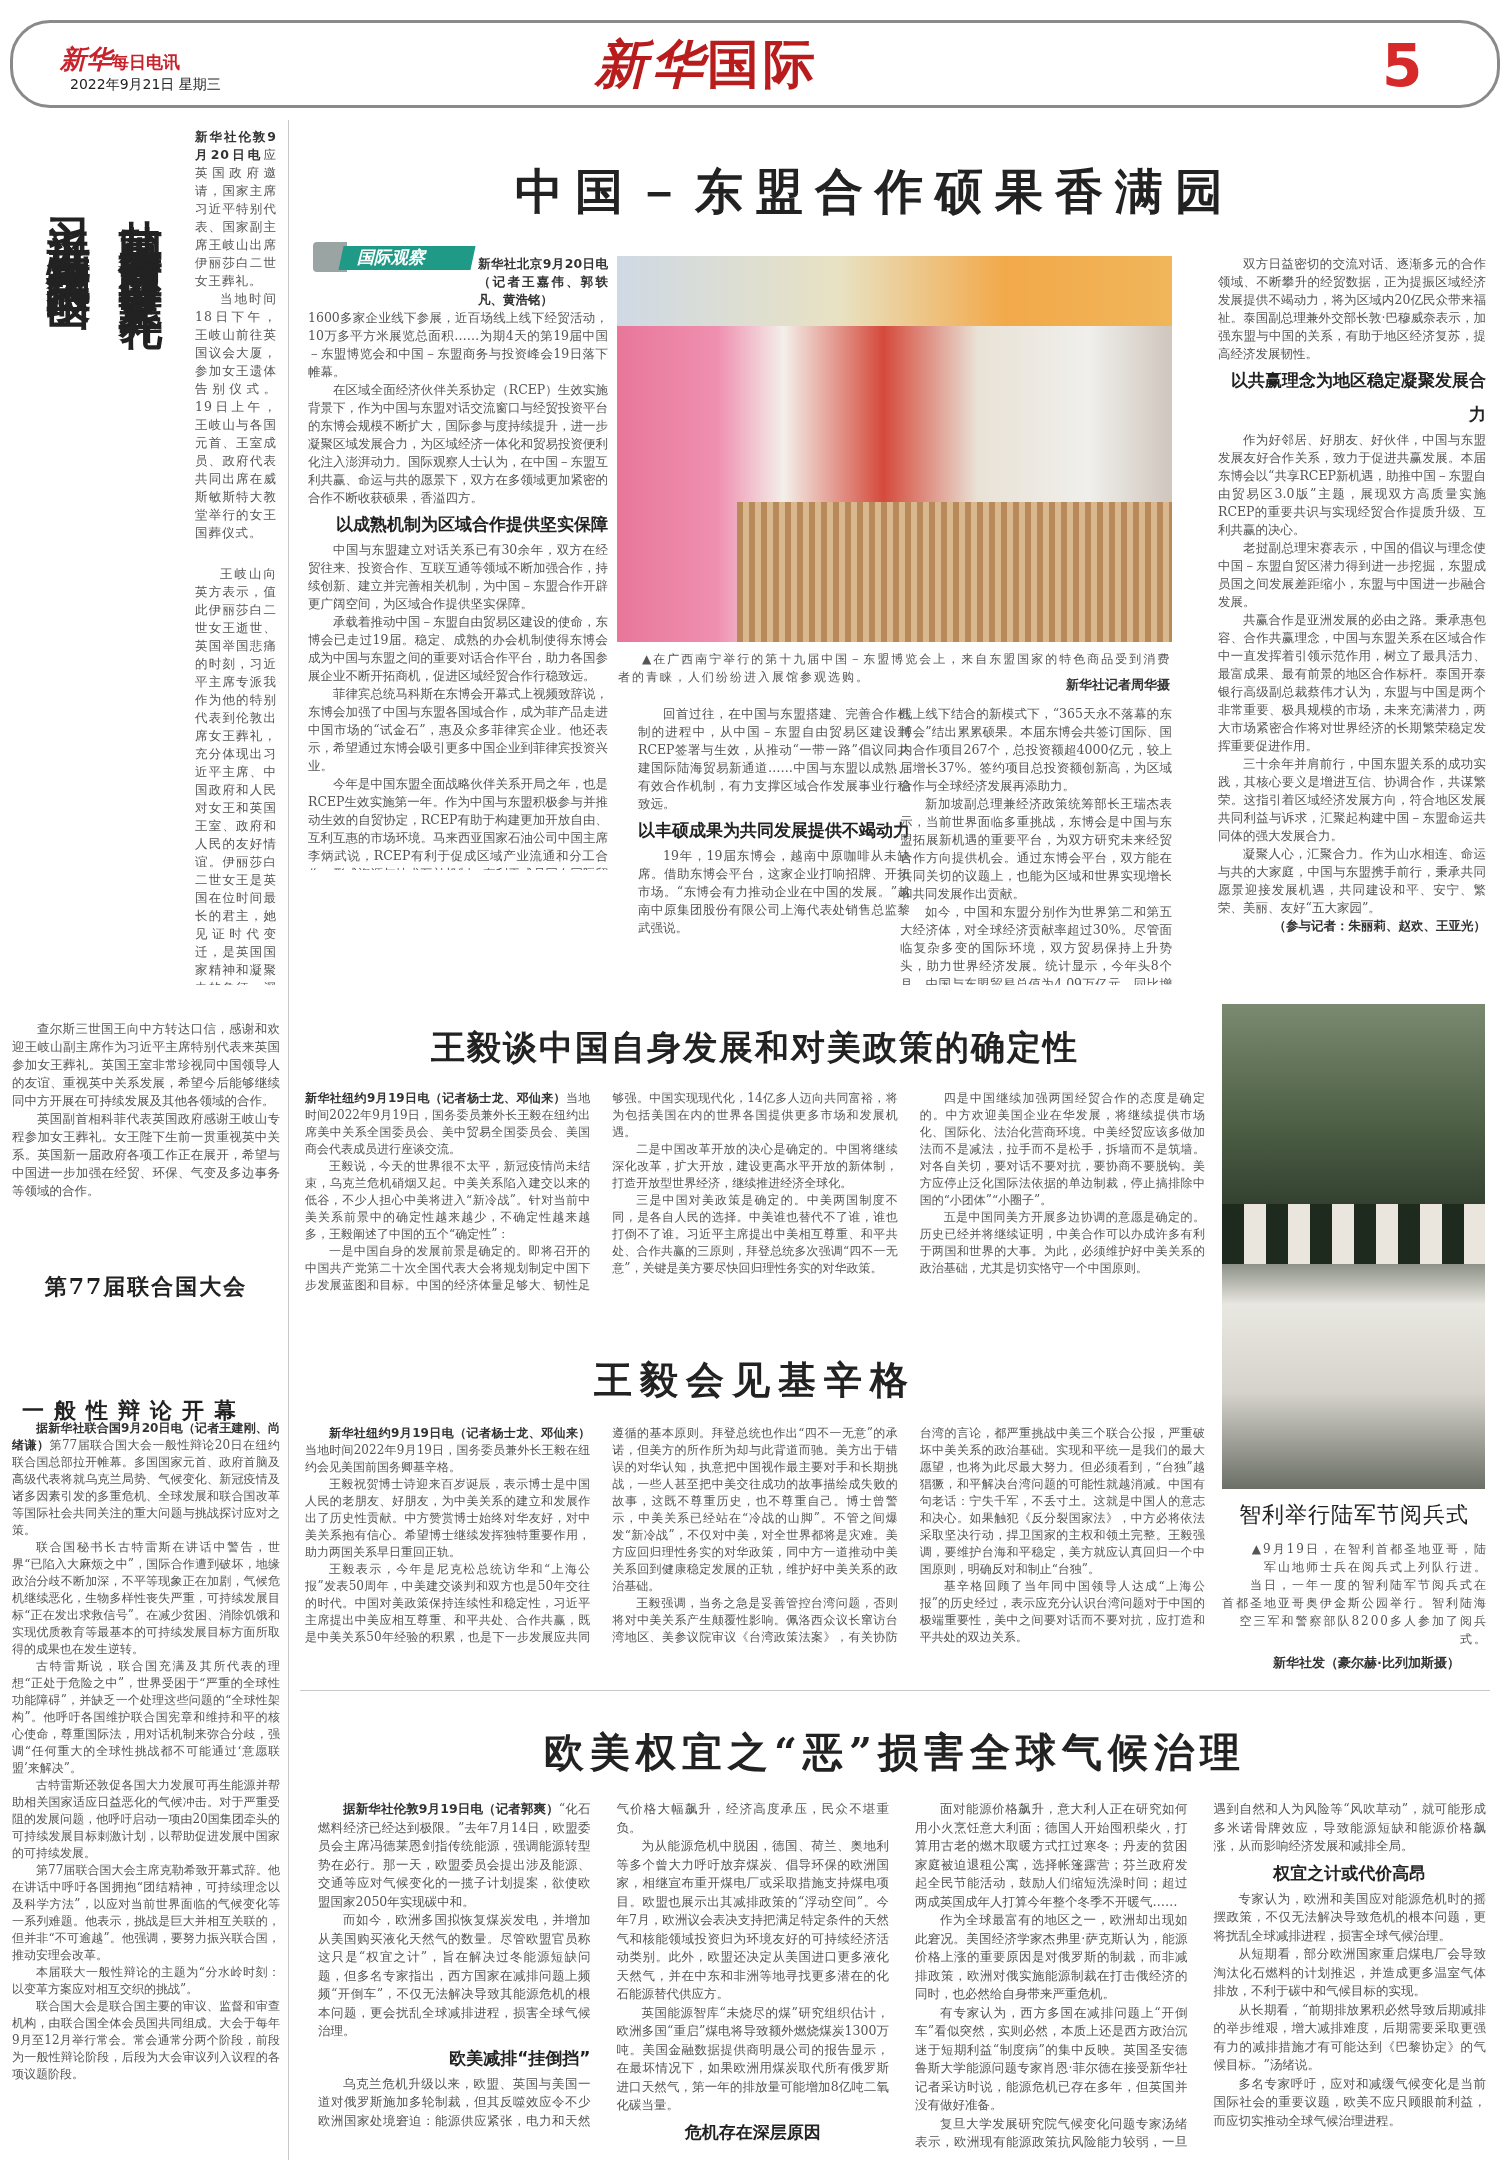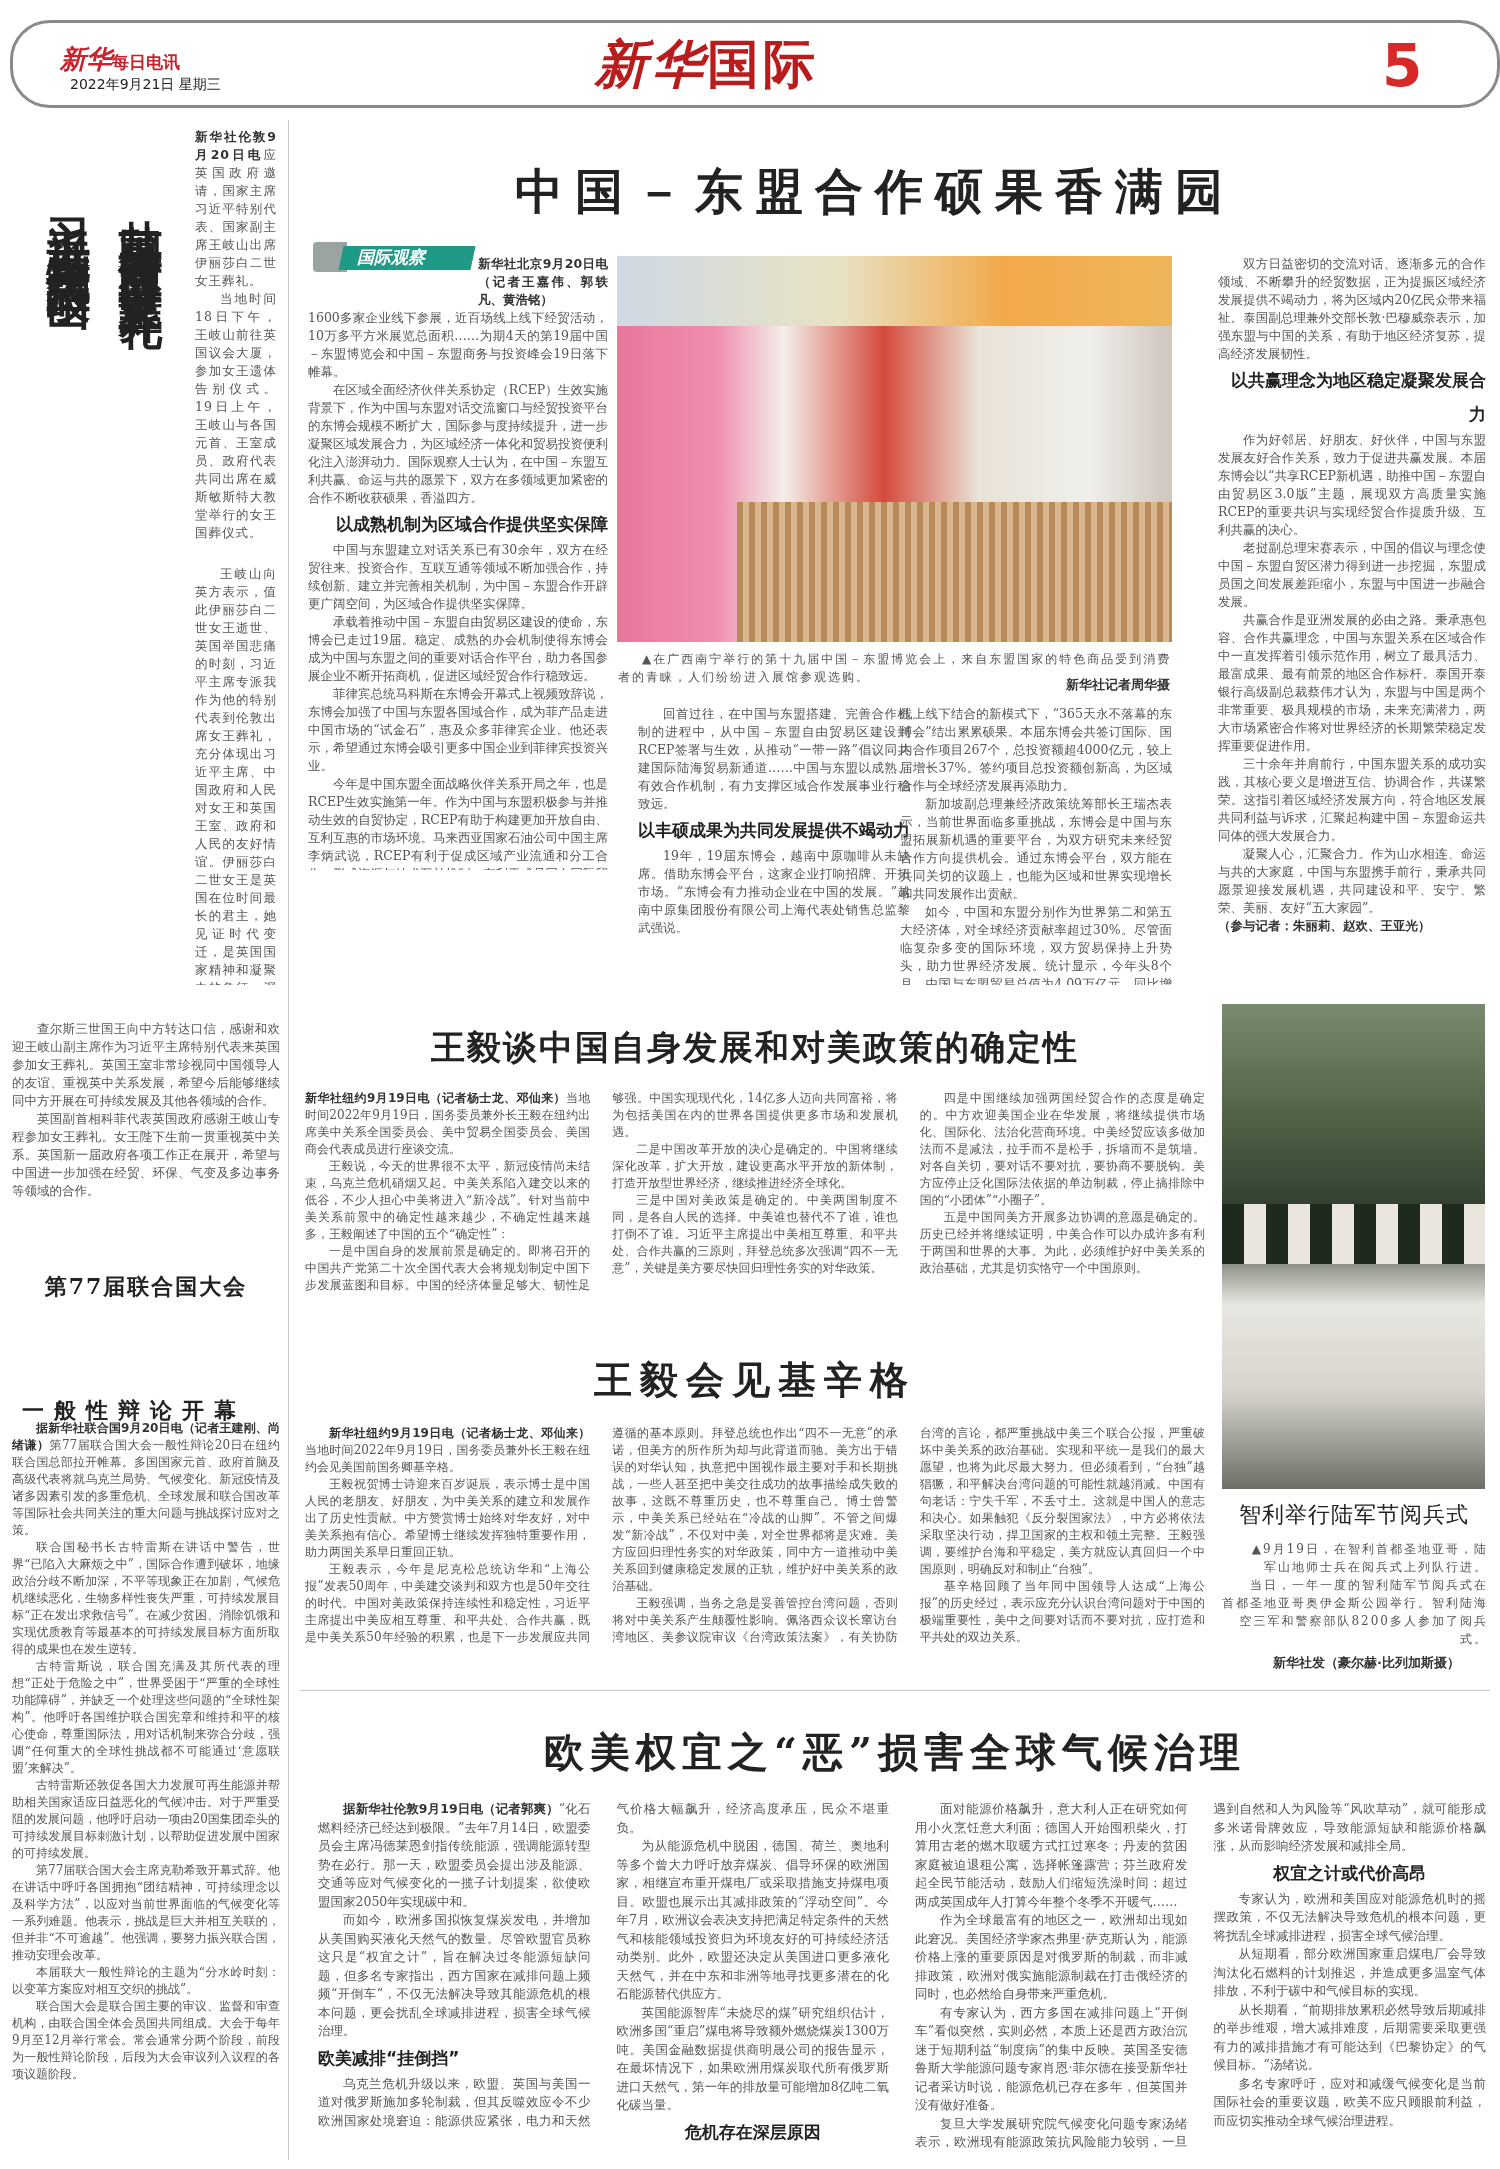--- a/index.html
+++ b/index.html
@@ -119,21 +119,21 @@
   <p class="indent">如今，中国和东盟分别作为世界第二和第五大经济体，对全球经济贡献率超过30%。尽管面临复杂多变的国际环境，双方贸易保持上升势头，助力世界经济发展。统计显示，今年头8个月，中国与东盟贸易总值为4.09万亿元，同比增长14%；截至今年7月底，累计双向投资额超过3400亿美元。</p>
 </div>
 <div class="abs body-text" style="left:1218px; top:255px; width:268px; height:730px; overflow:hidden;">
   <p class="indent">双方日益密切的交流对话、逐渐多元的合作领域、不断攀升的经贸数据，正为提振区域经济发展提供不竭动力，将为区域内20亿民众带来福祉。泰国副总理兼外交部长敦·巴穆威奈表示，加强东盟与中国的关系，有助于地区经济复苏，提高经济发展韧性。</p>
   <p class="sub-head" style="text-align:right;">以共赢理念为地区稳定凝聚发展合力</p>
   <p class="indent">作为好邻居、好朋友、好伙伴，中国与东盟发展友好合作关系，致力于促进共赢发展。本届东博会以“共享RCEP新机遇，助推中国－东盟自由贸易区3.0版”主题，展现双方高质量实施RCEP的重要共识与实现经贸合作提质升级、互利共赢的决心。</p>
   <p class="indent">老挝副总理宋赛表示，中国的倡议与理念使中国－东盟自贸区潜力得到进一步挖掘，东盟成员国之间发展差距缩小，东盟与中国进一步融合发展。</p>
   <p class="indent">共赢合作是亚洲发展的必由之路。秉承惠包容、合作共赢理念，中国与东盟关系在区域合作中一直发挥着引领示范作用，树立了最具活力、最富成果、最有前景的地区合作标杆。泰国开泰银行高级副总裁蔡伟才认为，东盟与中国是两个非常重要、极具规模的市场，未来充满潜力，两大市场紧密合作将对世界经济的长期繁荣稳定发挥重要促进作用。</p>
   <p class="indent">三十余年并肩前行，中国东盟关系的成功实践，其核心要义是增进互信、协调合作，共谋繁荣。这指引着区域经济发展方向，符合地区发展共同利益与诉求，汇聚起构建中国－东盟命运共同体的强大发展合力。</p>
   <p class="indent">凝聚人心，汇聚合力。作为山水相连、命运与共的大家庭，中国与东盟携手前行，秉承共同愿景迎接发展机遇，共同建设和平、安宁、繁荣、美丽、友好“五大家园”。</p>
-  <p class="byline" style="text-align:left;">（参与记者：朱丽莉、赵欢、王亚光）</p>
+  <p class="byline" style="text-align:right;">（参与记者：朱丽莉、赵欢、王亚光）</p>
 </div>
 
 <div class="abs big-head" style="left:300px; top:1025px; width:910px; font-size:34px; letter-spacing:2px;">王毅谈中国自身发展和对美政策的确定性</div>
 <div class="abs body-text" style="left:305px; top:1090px; width:900px; column-count:3; column-gap:22px; font-size:12px; line-height:17px; height:230px; overflow:hidden;">
   <p><span class="byline">新华社纽约9月19日电（记者杨士龙、邓仙来）</span><span>当地时间2022年9月19日，国务委员兼外长王毅在纽约出席美中关系全国委员会、美中贸易全国委员会、美国商会代表成员进行座谈交流。</span></p>
   <p class="indent">王毅说，今天的世界很不太平，新冠疫情尚未结束，乌克兰危机硝烟又起。中美关系陷入建交以来的低谷，不少人担心中美将进入“新冷战”。针对当前中美关系前景中的确定性越来越少，不确定性越来越多，王毅阐述了中国的五个“确定性”：</p>
   <p class="indent">一是中国自身的发展前景是确定的。即将召开的中国共产党第二十次全国代表大会将规划制定中国下步发展蓝图和目标。中国的经济体量足够大、韧性足够强。中国实现现代化，14亿多人迈向共同富裕，将为包括美国在内的世界各国提供更多市场和发展机遇。</p>
   <p class="indent">二是中国改革开放的决心是确定的。中国将继续深化改革，扩大开放，建设更高水平开放的新体制，打造开放型世界经济，继续推进经济全球化。</p>
   <p class="indent">三是中国对美政策是确定的。中美两国制度不同，是各自人民的选择。中美谁也替代不了谁，谁也打倒不了谁。习近平主席提出中美相互尊重、和平共处、合作共赢的三原则，拜登总统多次强调“四不一无意”，关键是美方要尽快回归理性务实的对华政策。</p>
   <p class="indent">四是中国继续加强两国经贸合作的态度是确定的。中方欢迎美国企业在华发展，将继续提供市场化、国际化、法治化营商环境。中美经贸应该多做加法而不是减法，拉手而不是松手，拆墙而不是筑墙。对各自关切，要对话不要对抗，要协商不要脱钩。美方应停止泛化国际法依据的单边制裁，停止搞排除中国的“小团体”“小圈子”。</p>
@@ -158,21 +158,21 @@
   <p class="indent">当日，一年一度的智利陆军节阅兵式在首都圣地亚哥奥伊金斯公园举行。智利陆海空三军和警察部队8200多人参加了阅兵式。</p>
 </div>
 <div class="abs credit" style="left:1220px; top:1654px; width:240px;">新华社发（豪尔赫·比列加斯摄）</div>
 
 <div class="abs rule" style="left:300px; top:1690px; width:1190px; height:1px;"></div>
 
 <div class="abs big-head" style="left:300px; top:1725px; width:1190px; font-size:40px; letter-spacing:6px;">欧美权宜之“恶”损害全球气候治理</div>
 <div class="abs body-text" style="left:318px; top:1800px; width:1168px; column-count:4; column-gap:26px; font-size:12.5px; line-height:18.5px; height:360px; overflow:hidden;">
   <p class="indent"><span class="byline">据新华社伦敦9月19日电（记者郭爽）</span><span>“化石燃料经济已经达到极限。”去年7月14日，欧盟委员会主席冯德莱恩剑指传统能源，强调能源转型势在必行。那一天，欧盟委员会提出涉及能源、交通等应对气候变化的一揽子计划提案，欲使欧盟国家2050年实现碳中和。</span></p>
   <p class="indent">而如今，欧洲多国拟恢复煤炭发电，并增加从美国购买液化天然气的数量。尽管欧盟官员称这只是“权宜之计”，旨在解决过冬能源短缺问题，但多名专家指出，西方国家在减排问题上频频“开倒车”，不仅无法解决导致其能源危机的根本问题，更会扰乱全球减排进程，损害全球气候治理。</p>
-  <p class="sub-head" style="text-align:left;">欧美减排“挂倒挡”</p>
+  <p class="sub-head" style="text-align:right;">欧美减排“挂倒挡”</p>
   <p class="indent">乌克兰危机升级以来，欧盟、英国与美国一道对俄罗斯施加多轮制裁，但其反噬效应令不少欧洲国家处境窘迫：能源供应紧张，电力和天然气价格大幅飙升，经济高度承压，民众不堪重负。</p>
   <p class="indent">为从能源危机中脱困，德国、荷兰、奥地利等多个曾大力呼吁放弃煤炭、倡导环保的欧洲国家，相继宣布重开煤电厂或采取措施支持煤电项目。欧盟也展示出其减排政策的“浮动空间”。今年7月，欧洲议会表决支持把满足特定条件的天然气和核能领域投资归为环境友好的可持续经济活动类别。此外，欧盟还决定从美国进口更多液化天然气，并在中东和非洲等地寻找更多潜在的化石能源替代供应方。</p>
   <p class="indent">英国能源智库“未烧尽的煤”研究组织估计，欧洲多国“重启”煤电将导致额外燃烧煤炭1300万吨。美国金融数据提供商明晟公司的报告显示，在最坏情况下，如果欧洲用煤炭取代所有俄罗斯进口天然气，第一年的排放量可能增加8亿吨二氧化碳当量。</p>
   <p class="sub-head" style="text-align:center;">危机存在深层原因</p>
   <p class="indent">面对能源价格飙升，意大利人正在研究如何用小火烹饪意大利面；德国人开始囤积柴火，打算用古老的燃木取暖方式扛过寒冬；丹麦的贫困家庭被迫退租公寓，选择帐篷露营；芬兰政府发起全民节能活动，鼓励人们缩短洗澡时间；超过两成英国成年人打算今年整个冬季不开暖气……</p>
   <p class="indent">作为全球最富有的地区之一，欧洲却出现如此窘况。美国经济学家杰弗里·萨克斯认为，能源价格上涨的重要原因是对俄罗斯的制裁，而非减排政策，欧洲对俄实施能源制裁在打击俄经济的同时，也必然给自身带来严重危机。</p>
   <p class="indent">有专家认为，西方多国在减排问题上“开倒车”看似突然，实则必然，本质上还是西方政治沉迷于短期利益“制度病”的集中反映。英国圣安德鲁斯大学能源问题专家肖恩·菲尔德在接受新华社记者采访时说，能源危机已存在多年，但英国并没有做好准备。</p>
   <p class="indent">复旦大学发展研究院气候变化问题专家汤绪表示，欧洲现有能源政策抗风险能力较弱，一旦遇到自然和人为风险等“风吹草动”，就可能形成多米诺骨牌效应，导致能源短缺和能源价格飙涨，从而影响经济发展和减排全局。</p>
   <p class="sub-head" style="text-align:center;">权宜之计或代价高昂</p>
   <p class="indent">专家认为，欧洲和美国应对能源危机时的摇摆政策，不仅无法解决导致危机的根本问题，更将扰乱全球减排进程，损害全球气候治理。</p>

